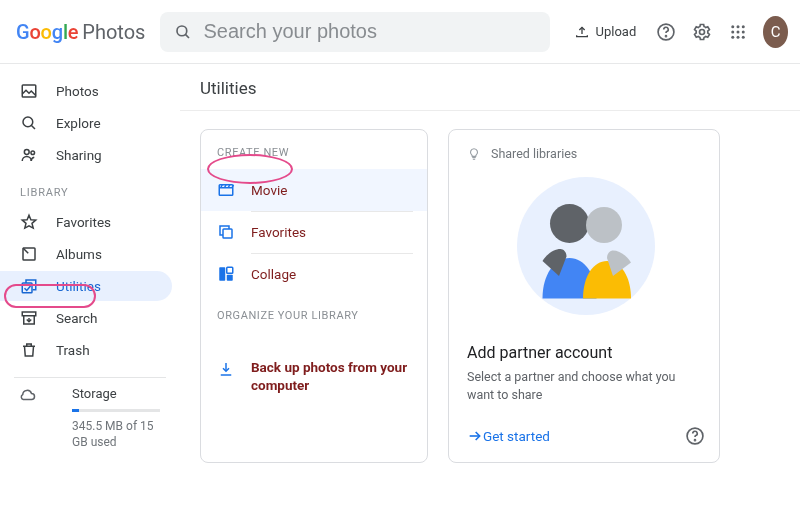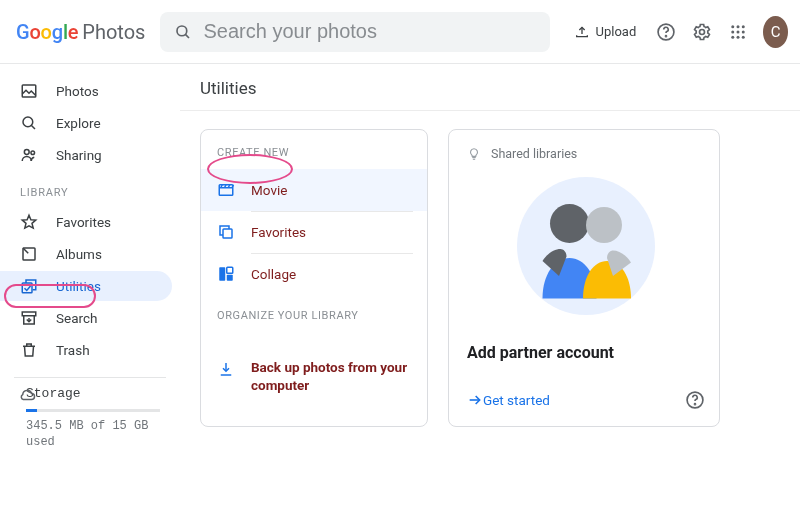--- a/index.html
+++ b/index.html
@@ -73,21 +73,21 @@
     font-size:13.5px;
   }
   .nav-item.active { background:#e8f0fe; color:#1967d2; }
   .nav-item.active svg { stroke:#1967d2; fill:none; }
   .nav-label-section {
     font-size:11px; letter-spacing:0.8px; color:#8a8f94;
     padding:14px 0 6px 20px;
   }
   .nav-item .nav-icon { width:18px; display:flex; }
   .sb-divider { border:none; border-top:1px solid #e4e5e6; margin:12px 14px 8px 14px; }
-  .storage { padding-left:26px; padding-right:20px; font-size:13px; color:#3c4043; position:relative;font-family:Liberation Mono, monospace; }
+  .storage { padding-left:72px; padding-right:20px; font-size:13px; color:#3c4043; position:relative; }
   .storage .cloud-icon { position:absolute; left:18px; top:0; color:#5f6368; }
   .storage-bar { height:3px; background:#e4e5e6; margin:8px 0 6px 0; position:relative; }
   .storage-bar::before { content:""; position:absolute; left:0; top:0; height:100%; width:8%; background:#1a73e8; }
   .storage .sub { font-size:12px; color:#70757a; line-height:1.35; }
   .annot {
     position:absolute; border:2px solid #e44a8b; border-radius:50%;
     pointer-events:none;
   }
   .annot.util { left:4px; top:220px; width:92px; height:24px; border-radius:12px; }
 
@@ -118,21 +118,21 @@
   .opt + .opt::before {
     content:""; position:absolute; left:50px; right:14px; top:0;
     border-top:1px solid #e8e8e8;
   }
   .opt.noline::before { display:none; }
   .gap-sec { height:14px; }
 
   
   .hint-row { display:flex; align-items:center; gap:10px; color:#70757a; font-size:12.5px; margin-bottom:10px; }
   .illus-wrap { display:flex; justify-content:center; }
-  .partner-title { font-size:16px; color:#202124; margin:22px 0 6px 0;font-weight:bold; }
+  .partner-title { font-size:16px; color:#202124; margin:22px 0 6px 0; }
   .partner-sub { font-size:12.5px; color:#5f6368; line-height:1.45; }
   .partner-footer {
     display:flex; align-items:center; justify-content:space-between;
     margin-top:22px;
   }
   .get-started { color:#1a73e8; font-size:13.5px; display:flex; align-items:center; cursor:pointer; }
 
   .annot.movie { border-radius:50%; width:86px; height:30px; }
   .annot-wrapper { position:relative; }
   .annot-movie-pos { position:absolute; left:1px; top:24px; }
@@ -381,20 +381,21 @@
             <path d="M42 170c0-32 16-54 36-54s36 22 36 54z" fill="#4285F4"></path>
             <path d="M42 120c6-10 16-16 24-16 4 0 8 4 8 10l-10 26z" fill="#5f6368"></path>
 
             <circle cx="124" cy="72" r="24" fill="#bcc1c6"></circle>
             <path d="M96 170c0-30 14-50 32-50s32 20 32 50z" fill="#fbbc04"></path>
             <path d="M160 122c-6-10-16-16-24-16-4 0-8 4-8 10l8 24z" fill="#bcc1c6"></path>
           </svg>
         </div>
 
         <div class="partner-title">Add partner account</div>
+        <div class="partner-sub">Select a partner and choose what you want to share</div>
 
         <div class="partner-footer">
           <div class="get-started">
             <span>
               <svg width="16" height="16" viewBox="0 0 24 24" fill="none" stroke="#1a73e8" stroke-width="2.4">
                   <path d="M4 12h14"></path>
                   <path d="M13 6l6 6-6 6"></path>
                 </svg>
             </span>
             <span>Get started</span>

